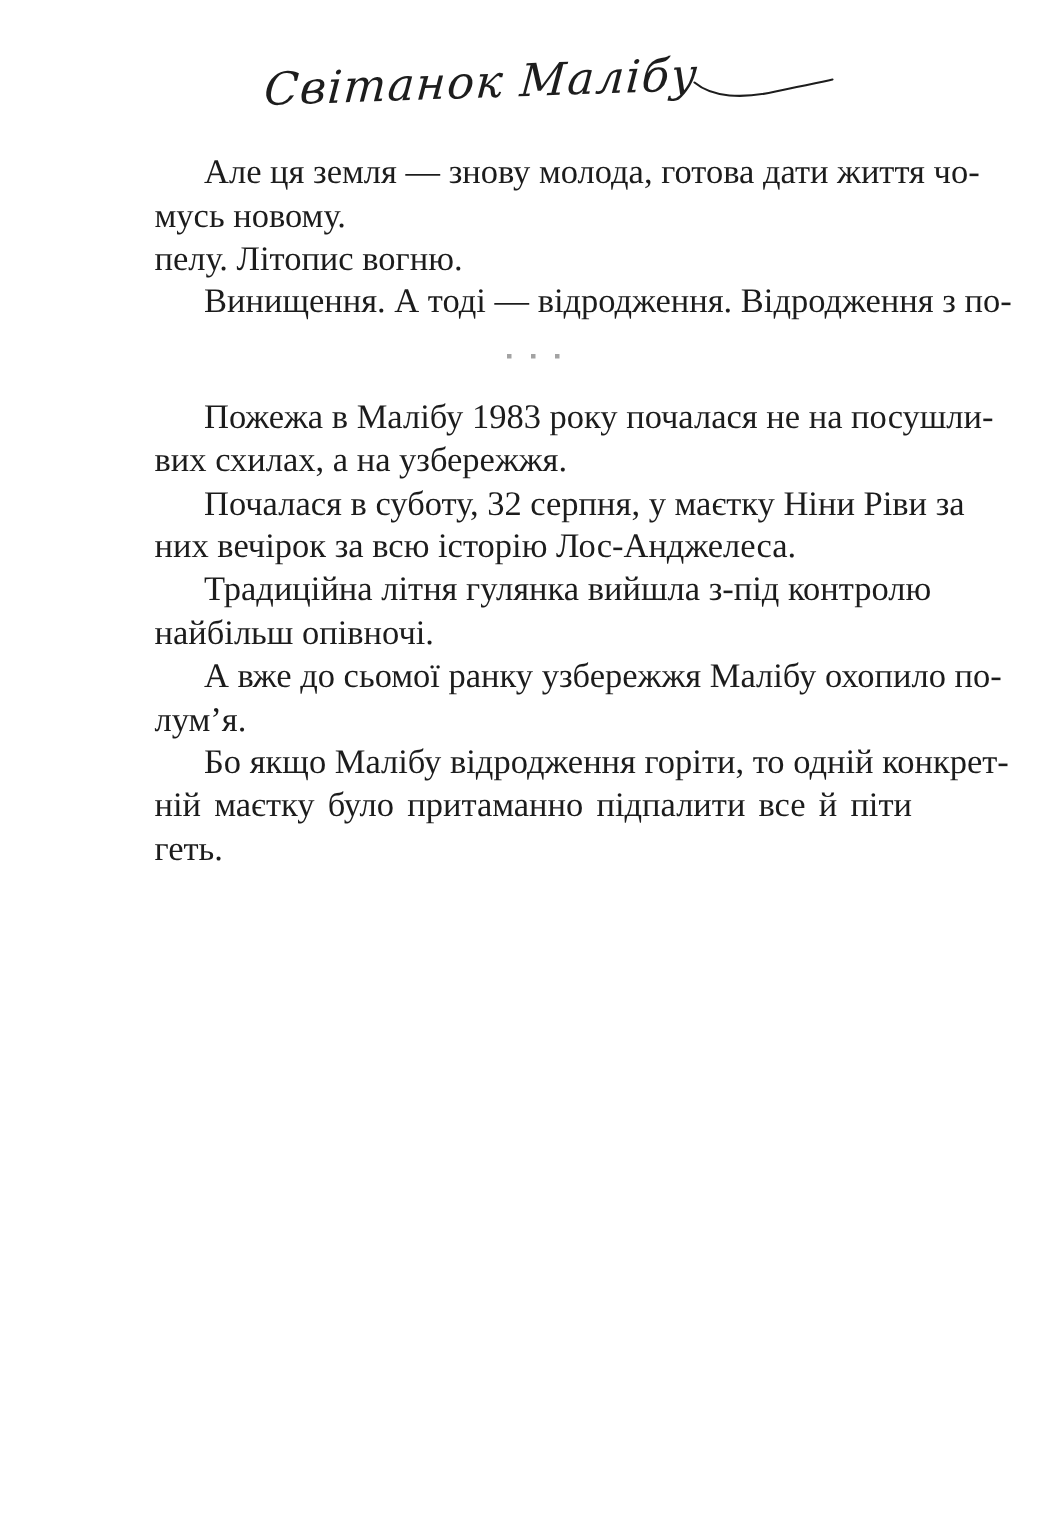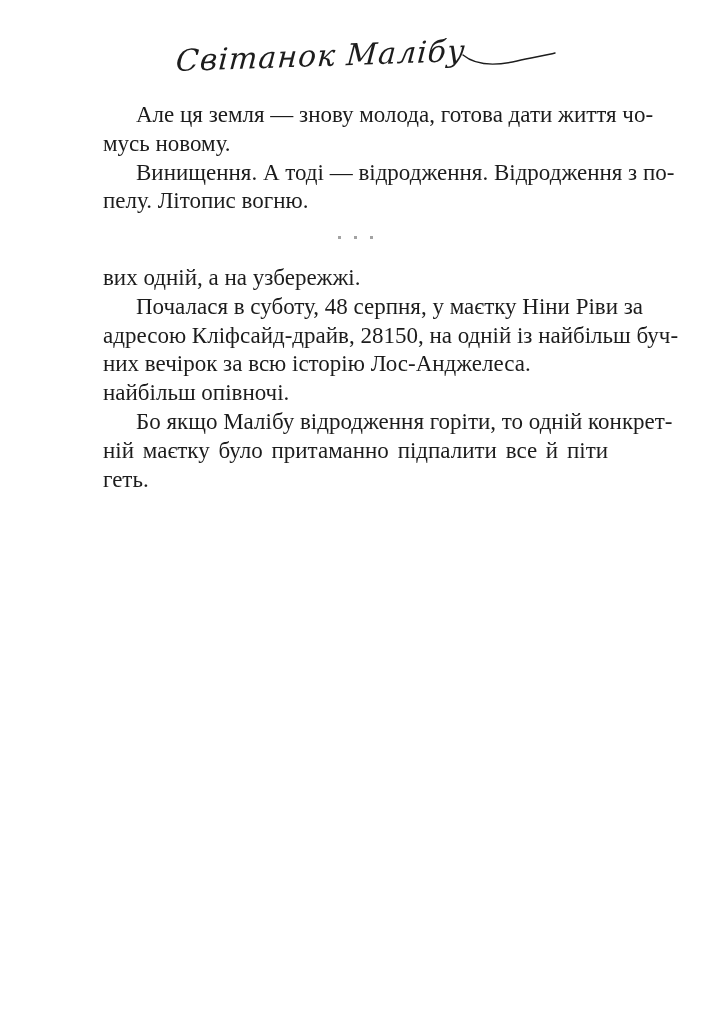--- a/index.html
+++ b/index.html
@@ -98,42 +98,47 @@
       <path d="M2 6 C 14 16, 34 17, 56 12 C 72 8.5, 86 6, 94 4" fill="none" stroke="#1d1d1d" stroke-width="1.4" stroke-linecap="round"></path>
     </svg>
   </div>
 
   <div class="text-block block-1">
     <div class="paragraph">
         <div class="line indent">Але ця земля — знову молода, готова дати життя чо-</div>
         <div class="line last">мусь новому.</div>
       </div>
     <div class="paragraph">
+        <div class="line last">пелу. Літопис вогню.</div>
         <div class="line indent">Винищення. А тоді — відродження. Відродження з по-</div>
-        <div class="line last">пелу. Літопис вогню.</div>
       </div>
   </div>
 
   <div class="section-break">
     <span class="dot"></span>
     <span class="dot"></span>
     <span class="dot"></span>
   </div>
 
   <div class="text-block block-2">
     <div class="paragraph">
-        <div class="line last">вих одній, а на узбережжі.</div>
+        <div class="line indent">Пожежа в Малібу 1983 року почалася не на посушли-</div>
+        <div class="line last">вих схилах, а на узбережжя.</div>
       </div>
     <div class="paragraph">
-        <div class="line indent">Почалася в суботу, 48 серпня, у маєтку Ніни Ріви за</div>
-        <div class="line">адресою Кліфсайд-драйв, 28150, на одній із найбільш буч-</div>
+        <div class="line indent">Почалася в суботу, 32 серпня, у маєтку Ніни Ріви за</div>
         <div class="line last">них вечірок за всю історію Лос-Анджелеса.</div>
       </div>
     <div class="paragraph">
+        <div class="line indent">Традиційна літня гулянка вийшла з-під контролю</div>
         <div class="line last">найбільш опівночі.</div>
+      </div>
+    <div class="paragraph">
+        <div class="line indent">А вже до сьомої ранку узбережжя Малібу охопило по-</div>
+        <div class="line last">лум’я.</div>
       </div>
     <div class="paragraph">
         <div class="line indent">Бо якщо Малібу відродження горіти, то одній конкрет-</div>
         <div class="line last">ній маєтку було притаманно підпалити все й піти геть.</div>
       </div>
   </div>
 
 </div>
 
 </body></html>

